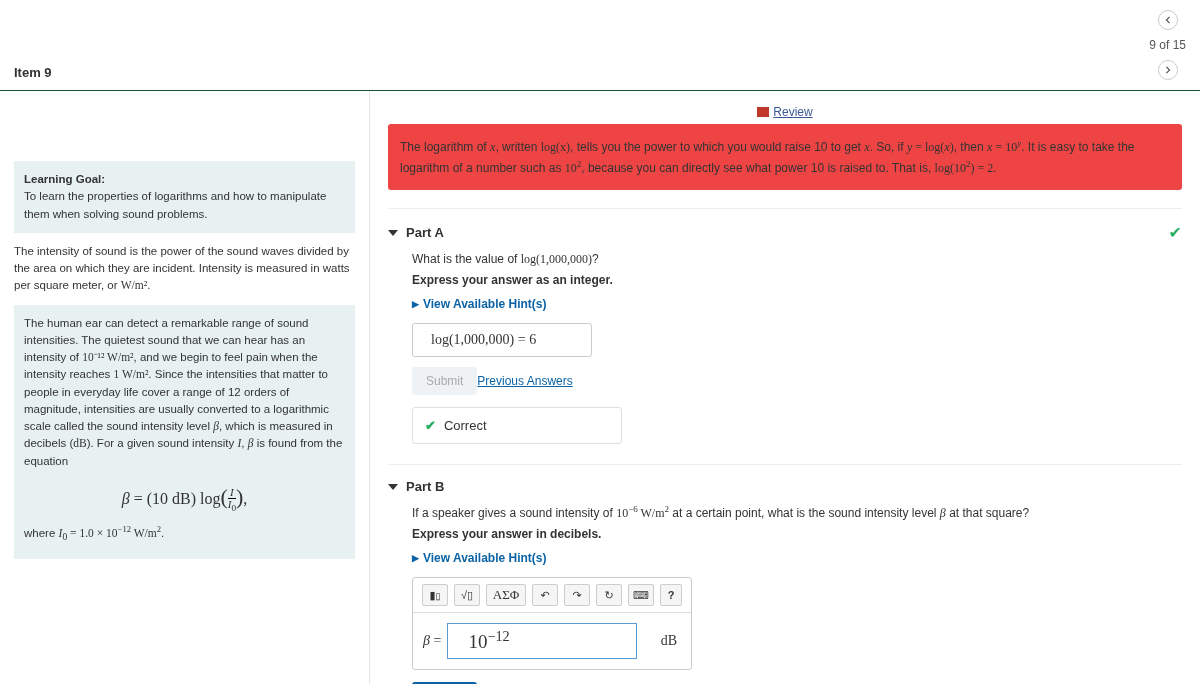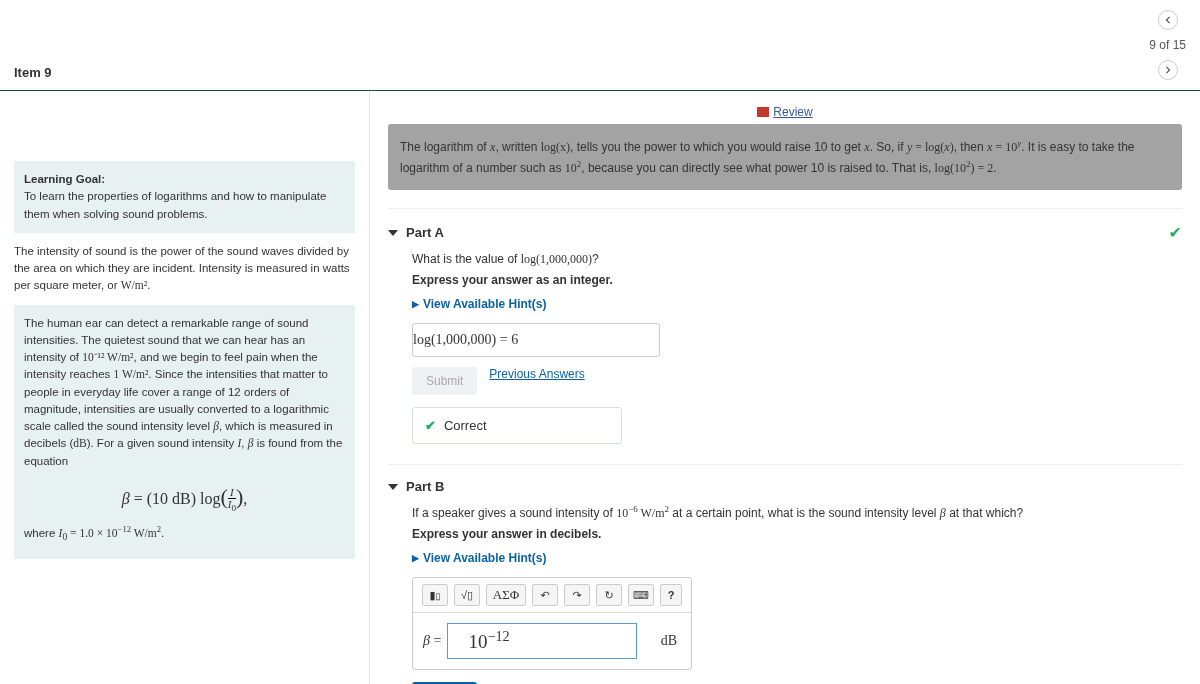--- a/index.html
+++ b/index.html
@@ -16,34 +16,34 @@
   .lg-mid { font-size: 11.5px; line-height: 1.5; padding: 10px 0; }
   .lg-box2 { background: #e7f1f2; padding: 10px 10px 14px 10px; font-size: 11.5px; line-height: 1.5; }
   .eqn { text-align: center; font-family: "Times New Roman", serif; font-size: 16px; margin: 10px 0; }
   .mathi { font-family: "Times New Roman", serif; font-style: italic; }
   .mathn { font-family: "Times New Roman", serif; }
   sup { font-size: 0.75em; }
   .content { flex: 1; padding: 14px 18px; position: relative; min-width: 0; }
   .review-row { text-align: center; margin-bottom: 4px; }
   .review-link { color: #3b5998; text-decoration: underline; font-size: 12px; display: inline-flex; align-items: center; gap: 4px; }
   .flag { width: 12px; height: 10px; background: #c0392b; display: inline-block; }
-  .intro-box { background: #a3a3a3; border-radius: 3px; padding: 12px; font-size: 12px; line-height: 1.6; margin-bottom: 18px; }
+  .intro-box { background: #ef4444; border-radius: 3px; padding: 12px; font-size: 12px; line-height: 1.6; margin-bottom: 18px; }
   .part { border-top: 1px solid #eee; padding-top: 14px; margin-bottom: 20px; }
   .part-hdr { display: flex; align-items: center; justify-content: space-between; margin-bottom: 10px; }
   .part-title-wrap { display: flex; align-items: center; gap: 8px; }
   .caret { width: 0; height: 0; border-left: 5px solid transparent; border-right: 5px solid transparent; border-top: 6px solid #333; }
   .part-title { font-weight: bold; font-size: 13px; }
   .check-big { color: #27ae60; font-size: 16px; }
   .part-body { padding-left: 24px; }
   .q-text { font-size: 12px; margin-bottom: 6px; }
   .q-instr { font-size: 12px; font-weight: bold; margin-bottom: 10px; }
   .hints-link { color: #0b63a5; font-size: 12px; font-weight: bold; cursor: pointer; display: flex; align-items: center; gap: 4px; margin-bottom: 12px;}
   .hints-link::before { content: "▶"; font-size: 9px; }
-  .ans-box { border: 1px solid #ccc; border-radius: 3px; padding: 8px 0; width: 248px; font-family: "Times New Roman", serif; font-size: 14px; margin-bottom: 10px;}
-  .submit-row { display: flex; align-items: flex-start; gap: 12px; margin-bottom: 12px; }
+  .ans-box { border: 1px solid #ccc; border-radius: 3px; padding: 8px 18px; width: 180px; font-family: "Times New Roman", serif; font-size: 14px; margin-bottom: 10px;}
+  .submit-row { display: flex; align-items: center; margin-bottom: 12px; }
   .btn { padding: 7px 14px; border-radius: 3px; font-size: 12px; cursor: pointer; border: none; }
   .btn-submit { background: #0b63a5; color: #fff; }
   .btn-submit-disabled { background: #eef2f5; color: #aaa; cursor: default; }
   .prev-ans { color: #0b63a5; font-size: 12px; text-decoration: underline; cursor: pointer; }
   .correct-box { border: 1px solid #d9e3da; border-radius: 3px; padding: 10px 12px; width: 210px; display: flex; align-items: center; gap: 8px; font-size: 13px; color: #333; }
   .correct-box .chk { color: #27ae60; font-weight: bold; }
   .answer-widget { border: 1px solid #ccc; border-radius: 3px; width: 280px; margin-bottom: 12px; }
   .toolbar { border-bottom: 1px solid #ddd; padding: 6px; display: flex; align-items: center; gap: 6px; justify-content: center;}
   .tbtn { width: 26px; height: 22px; border: 1px solid #ccc; border-radius: 2px; display:flex;align-items:center;justify-content:center; font-size:11px; background:#f5f5f5; cursor:pointer; }
   .tbtn.greek { width: 40px; font-family: "Times New Roman", serif; font-size: 13px; }
@@ -137,21 +137,21 @@
 
     <div class="part">
       <div class="part-hdr">
         <div class="part-title-wrap">
           <div class="caret"></div>
           <div class="part-title">Part B</div>
         </div>
       </div>
       <div class="part-body">
         <div class="q-text">
-          <span>If a speaker gives a sound intensity of </span><span class="mathn">10<sup>−6</sup> W/m<sup>2</sup></span><span> at a certain point, what is the sound intensity level </span><span class="mathi">β</span><span> at that which?</span>
+          <span>If a speaker gives a sound intensity of </span><span class="mathn">10<sup>−6</sup> W/m<sup>2</sup></span><span> at a certain point, what is the sound intensity level </span><span class="mathi">β</span><span> at that square?</span>
         </div>
         <div class="q-instr">Express your answer in decibels.</div>
         <div class="hints-link">
             <span>View Available Hint(s)</span>
           </div>
 
         <div class="full-widget-row">
         <div class="answer-widget">
           <div class="toolbar">
             <div class="tbtn">▮<sub>▯</sub></div>

